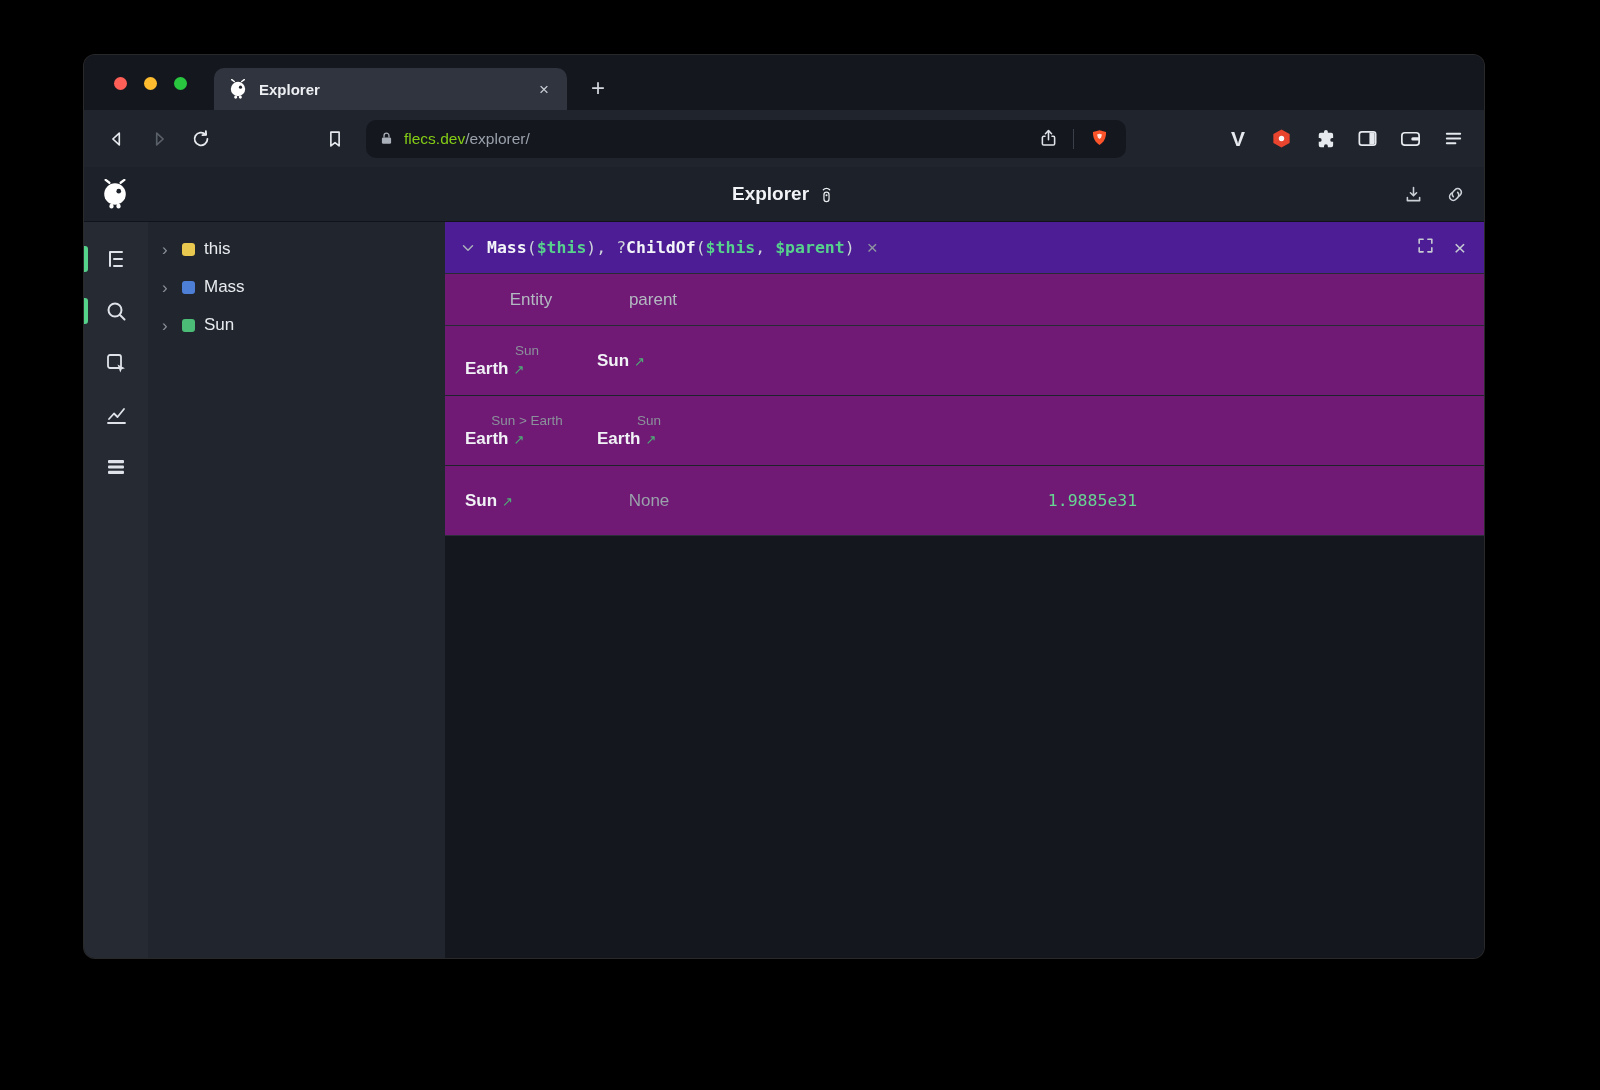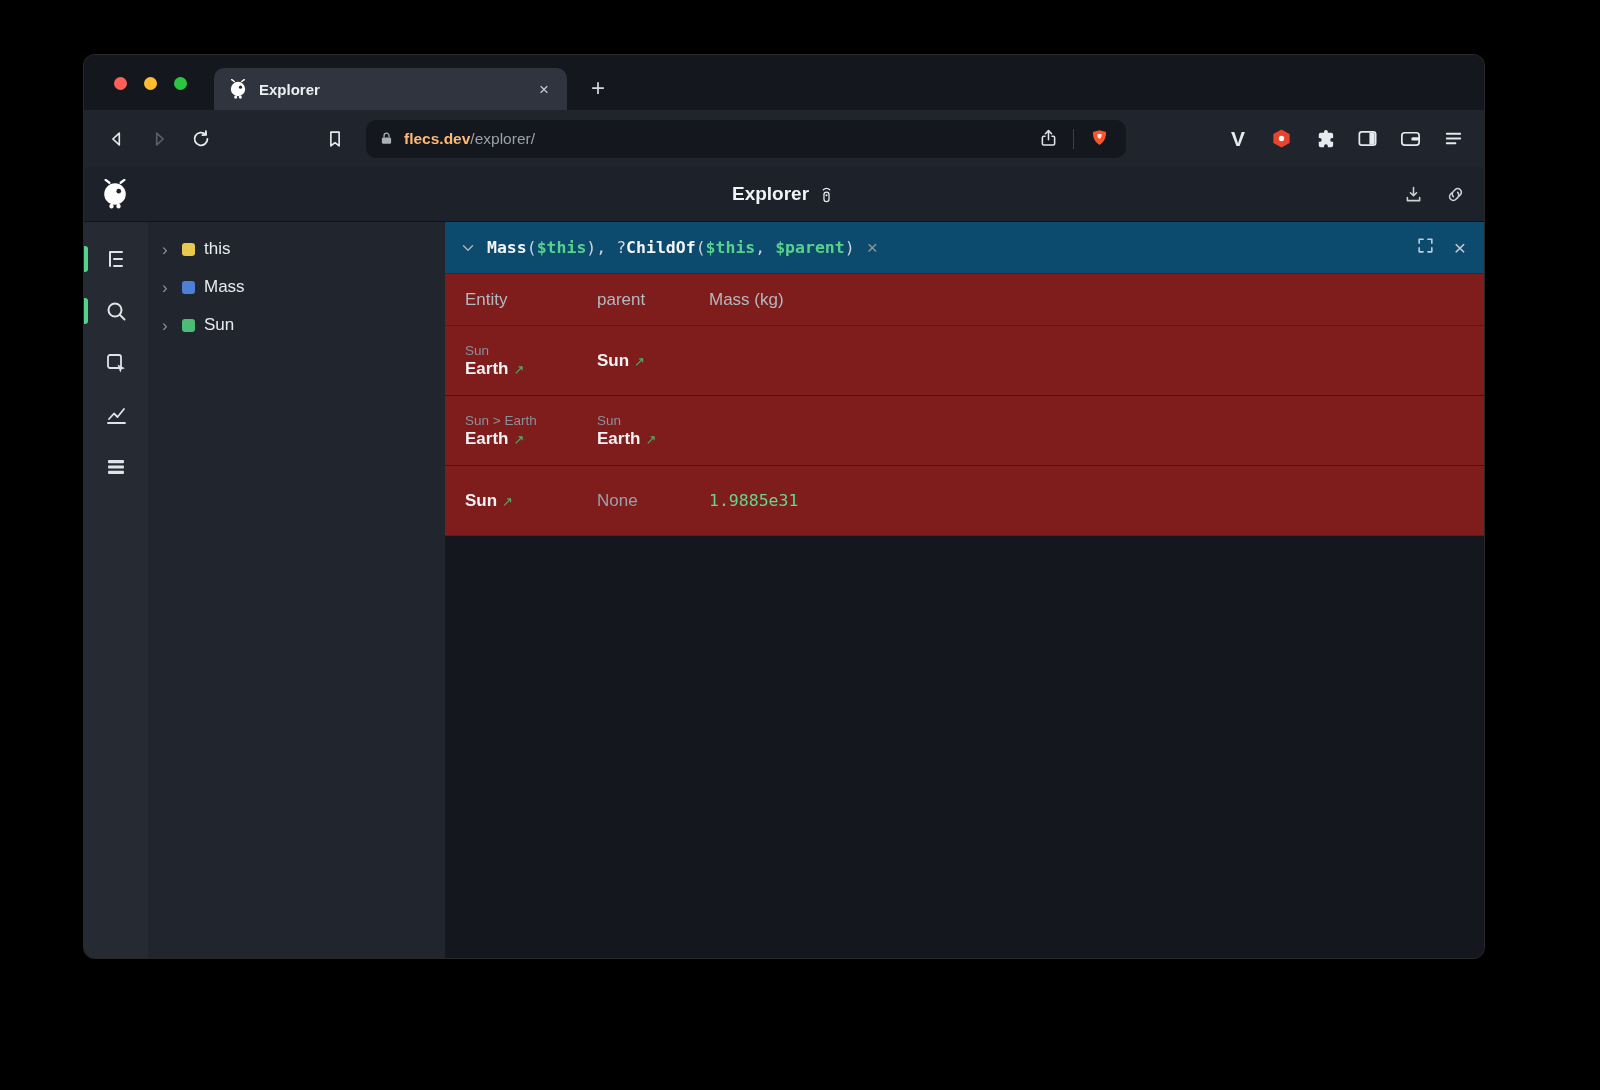--- a/index.html
+++ b/index.html
@@ -34,21 +34,21 @@
   .nav-btn { width:38px; height:38px; border-radius:8px; display:flex; align-items:center; justify-content:center; color:#e6e9ee; flex:0 0 auto; }
   .nav-btn svg { width:22px; height:22px; }
   .nav-btn.disabled { color:#5a6069; }
   .bookmark-btn { margin-left:92px; }
   .urlbar {
     flex:1 1 auto; max-width:760px; height:38px; background:#14171e; border-radius:10px;
     display:flex; align-items:center; padding:0 12px; margin:0 auto 0 8px; min-width:0;
   }
   .urlbar svg { flex:0 0 auto; }
   .url-text { font-size:15.5px; margin-left:9px; white-space:nowrap; }
-  .url-domain { color:#fdba74; font-weight:700; }
+  .url-domain { color:#84cc16; font-weight:400; }
   .url-path { color:#9aa1ab;text-align:center; }
   .url-spacer { flex:1; }
   .url-divider { width:1px; height:20px; background:#3a4049; margin:0 10px; }
   .pill-btn { width:30px; height:30px; display:flex; align-items:center; justify-content:center; color:#dfe3e8; }
   .pill-btn svg { width:21px; height:21px; }
   .nav-right { display:flex; align-items:center; gap:13px; padding:0 2px 0 12px; }
   .nav-right .ext { width:30px; height:30px; display:flex; align-items:center; justify-content:center; color:#e6e9ee; }
   .nav-right .ext svg { width:23px; height:23px; }
   .vue-badge { color:#42d392; font-weight:800; font-size:21px; font-family:"Liberation Sans", sans-serif; }
   
@@ -70,33 +70,33 @@
   .pill.p1 { top:24px; } .pill.p2 { top:76px; }
   
   .treepanel { width:297px; background:#21252d; padding-top:8px; flex:0 0 auto; }
   .tree-item { height:38px; display:flex; align-items:center; padding-left:14px; gap:9px; }
   .tree-chev { color:#8b919b; font-size:17px; width:11px; line-height:1; }
   .swatch { width:13px; height:13px; border-radius:3px; flex:0 0 auto; }
   .sw-flecs{ background:#e8c84e; } .sw-mass{ background:#4d7fd6; } .sw-sun{ background:#4bbd76; }
   .tree-label { color:#e8ebef; font-size:17px; }
   
   .mainpanel { flex:1; background:#14171e; display:flex; flex-direction:column; min-width:0; }
-  .query-header { height:52px; background:#0c4a6e; border-bottom:1px solid #272b33; display:flex; align-items:center; padding:0 18px 0 10px; flex:0 0 auto; }
+  .query-header { height:52px; background:#4c1d95; border-bottom:1px solid #272b33; display:flex; align-items:center; padding:0 18px 0 10px; flex:0 0 auto; }
   .qh-chevron { width:26px; height:26px; color:#aab0b9; display:flex; align-items:center; justify-content:center; }
   .qh-chevron svg { width:18px; height:18px; }
   .query-text { font-family:"DejaVu Sans Mono", monospace; font-size:16.5px; margin-left:6px; white-space:pre; }
   .tok-fn { color:#f3f5f8; font-weight:700; }
   .tok-punc { color:#ced3da; }
   .tok-var { color:#57d28c; font-weight:600; }
   .query-clear { color:#8f96a0; font-size:19px; margin-left:12px; line-height:1; }
   .qh-actions { margin-left:auto; display:flex; align-items:center; gap:19px; color:#c6cbd2; }
   .qh-actions svg { width:19px; height:19px; }
   .panel-close { font-size:21px; line-height:1; color:#c6cbd2; }
   
-  .qtable { background:#7f1d1d; }
+  .qtable { background:#701a75;text-align:center; }
   .trow { display:grid; grid-template-columns:132px 112px 1fr; padding-left:20px; align-items:center; }
   .thead { height:52px; border-bottom:1px solid #272b33; color:#b3b9c1; font-size:17px; }
   .drow { min-height:70px; border-bottom:1px solid #1f232c; }
   .drow.last { border-bottom:1px solid #2a2f38; }
   .cell { display:flex; flex-direction:column; justify-content:center; gap:1px; padding:9px 8px 9px 0; }
   .subpath { color:#8b919b; font-size:13.5px; }
   .mainline { display:flex; align-items:center; gap:5px; }
   .elink { color:#f0f2f5; font-size:17px; font-weight:600; }
   .goto { color:#4fae76; font-size:13px; position:relative; top:1px; }
   .none-val { color:#9aa1ab; font-size:17px; }
@@ -313,21 +313,20 @@
                 </svg>
               </span>
               <span class="panel-close">×</span>
             </span>
           </div>
 
           <div class="qtable">
             <div class="trow thead">
               <span>Entity</span>
               <span>parent</span>
-              <span>Mass (kg)</span>
             </div>
 
             <div class="trow drow">
               <div class="cell">
                 <span class="subpath">Sun</span>
                 <span class="mainline">
                   <span class="elink">Earth</span>
                   <span class="goto">↗</span>
                 </span>
               </div>

